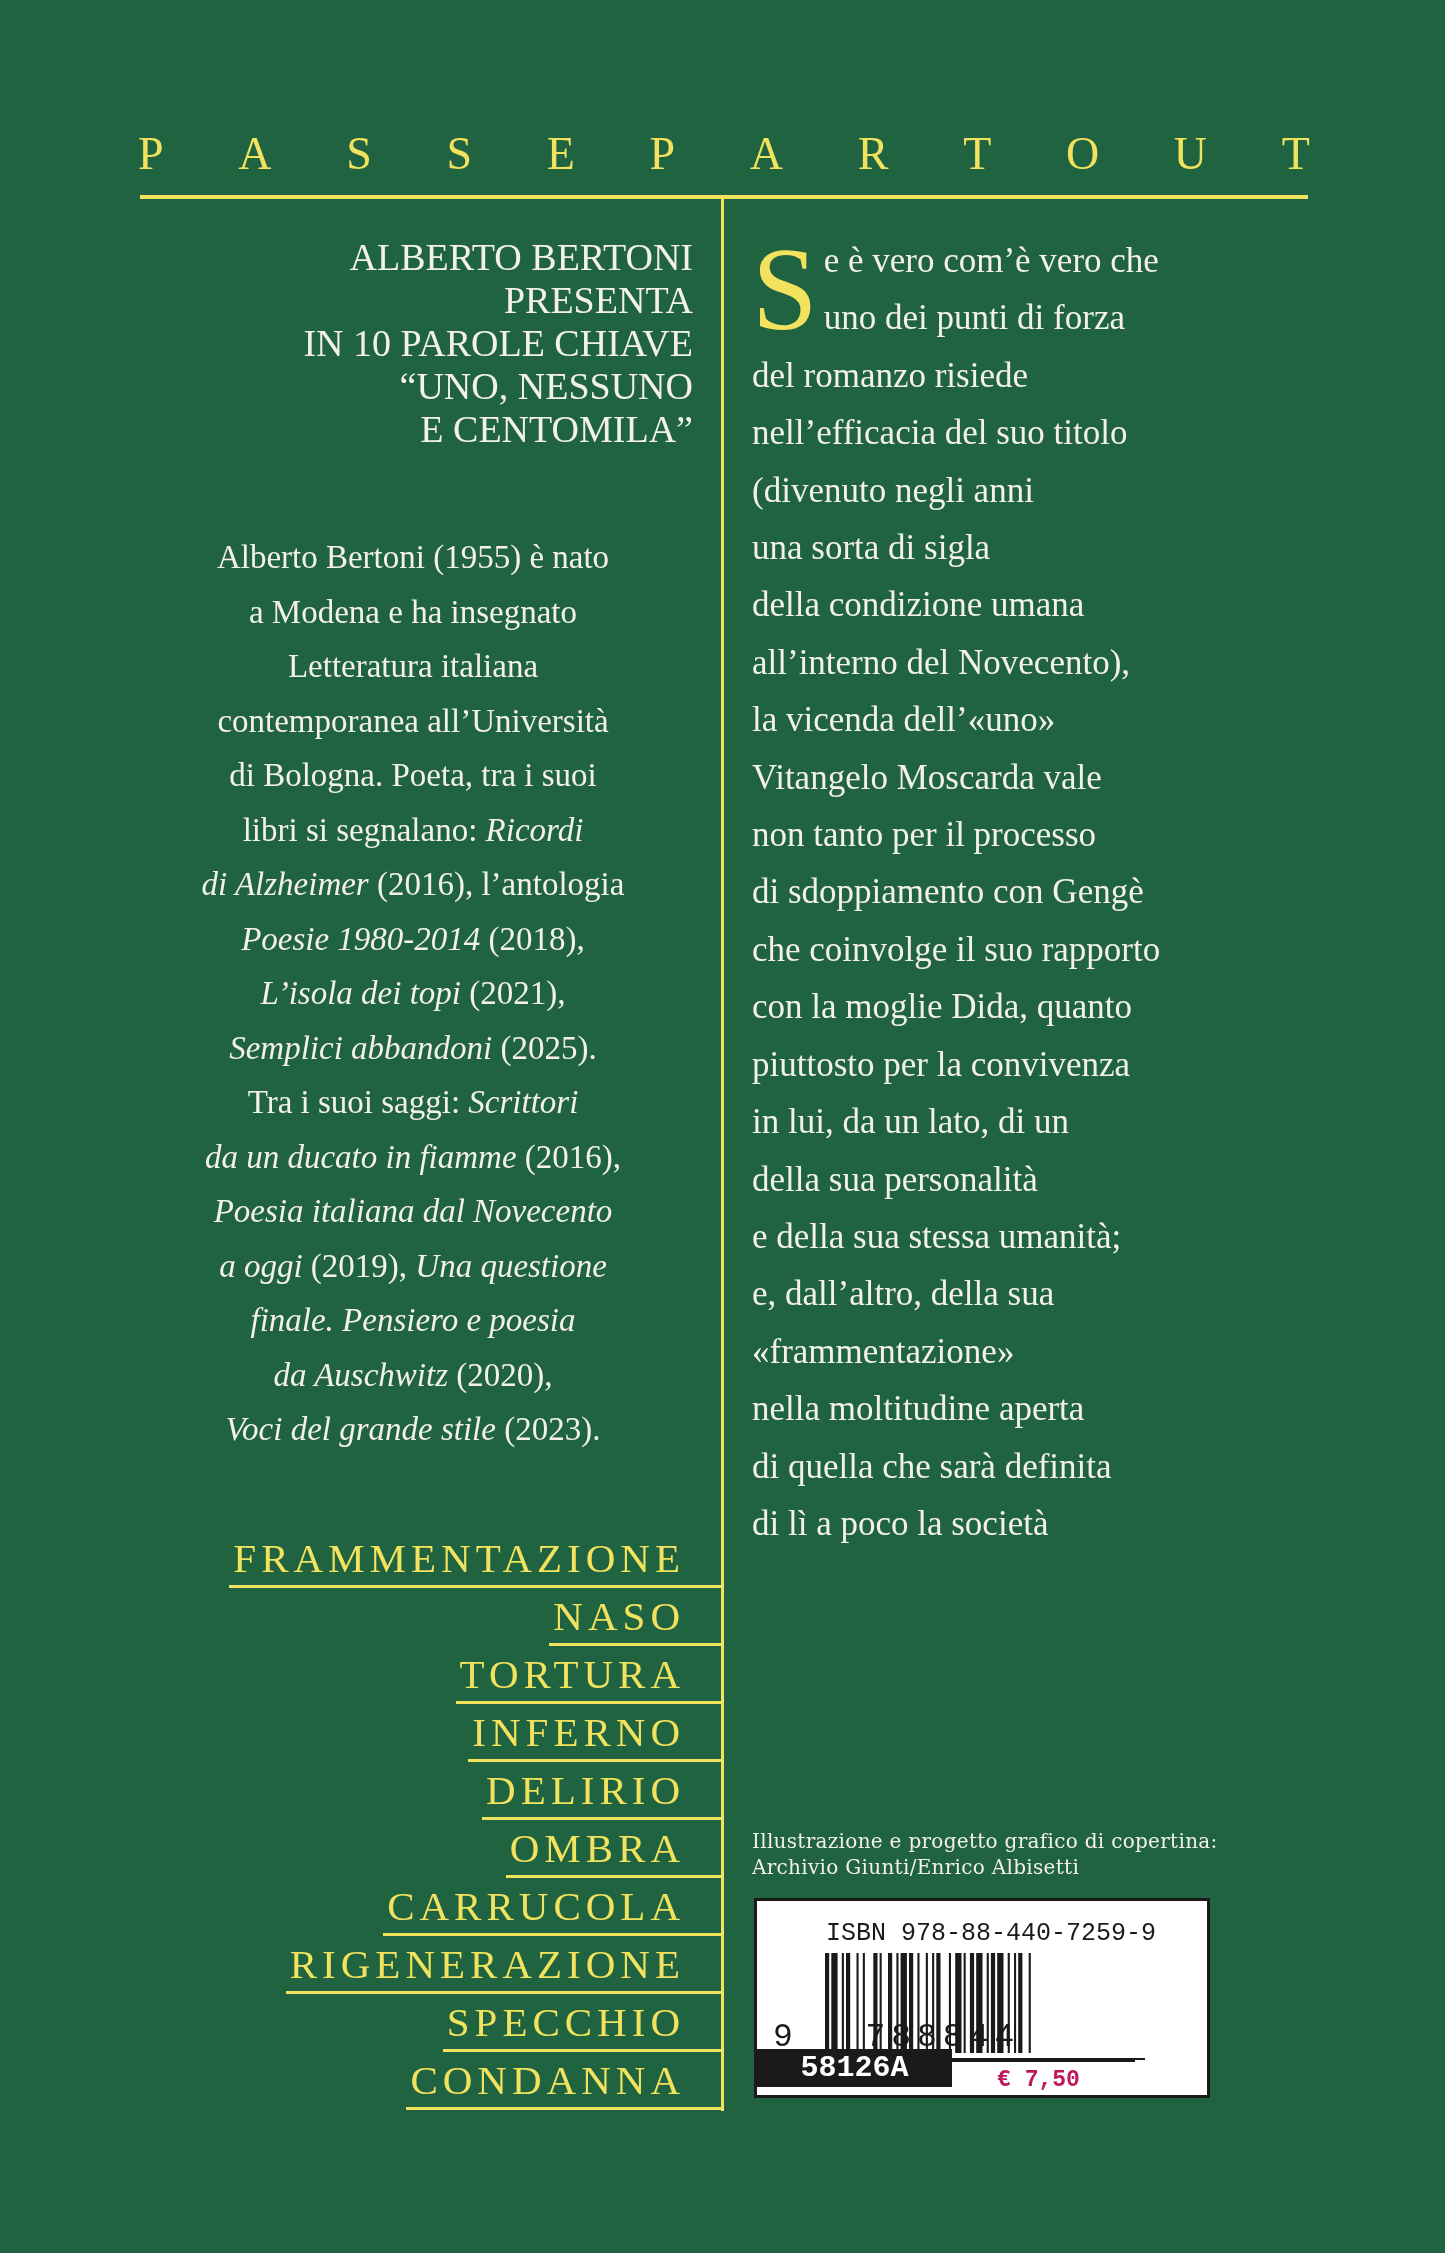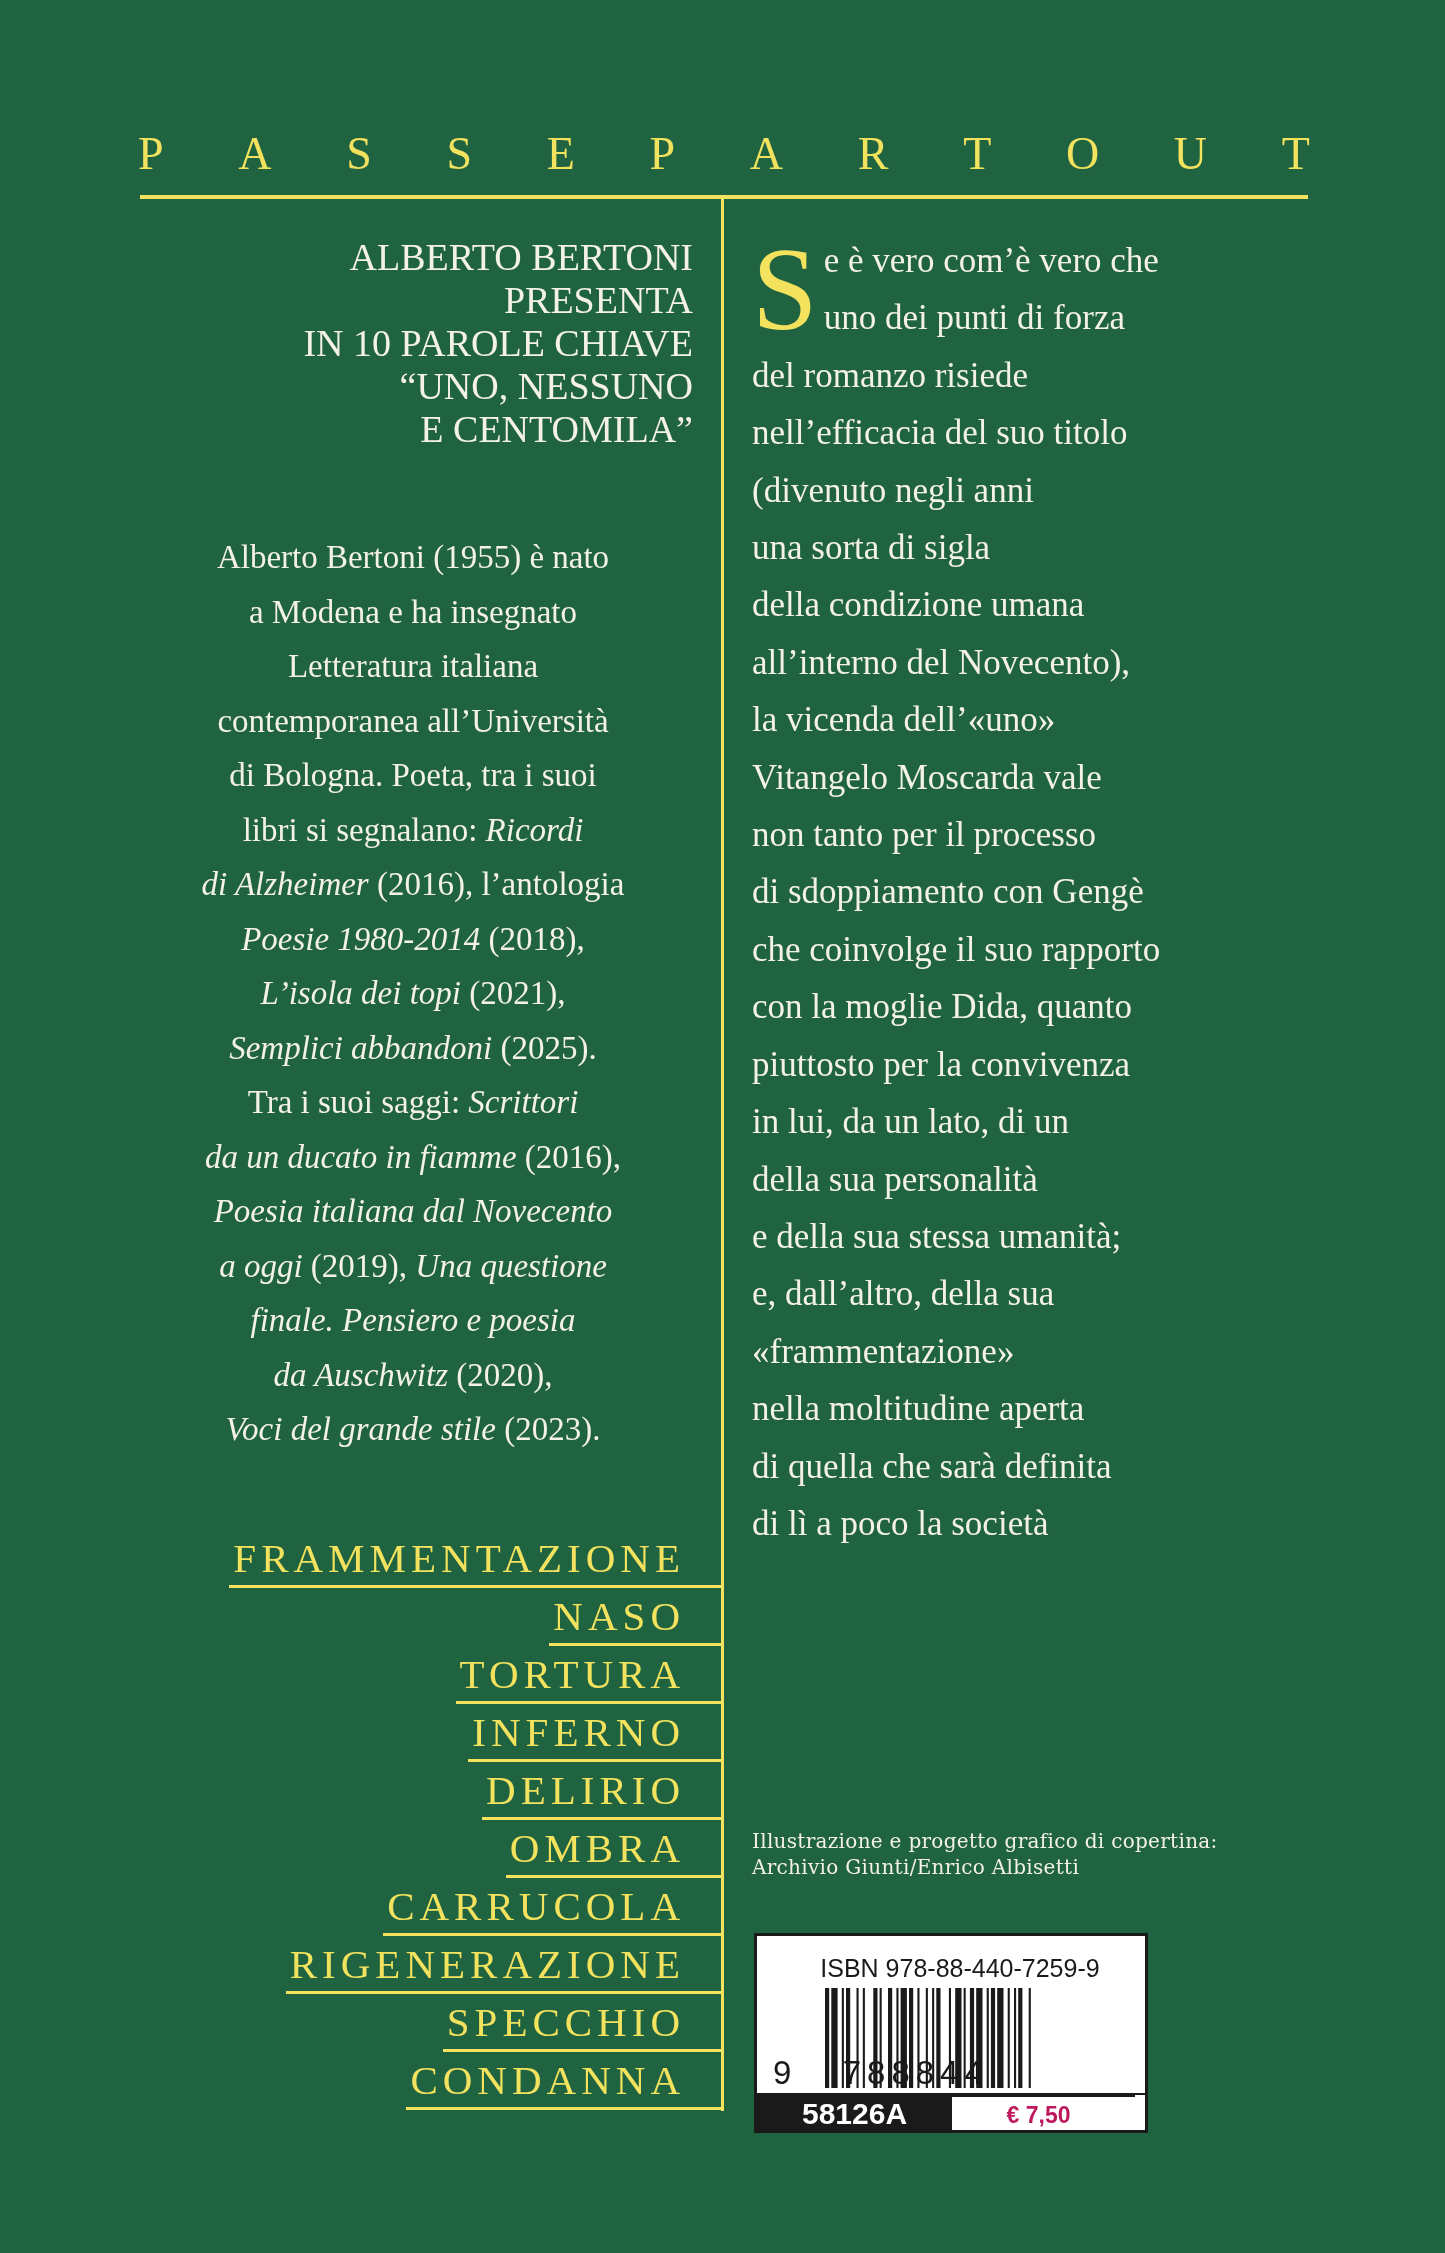--- a/index.html
+++ b/index.html
@@ -128,28 +128,27 @@
       font-family: "DejaVu Serif", "Liberation Serif", serif;
       font-size: 20px;
       line-height: 26px;
       color: #f4f1e6;
       letter-spacing: 0.3px;
     }
     .barcode-box {
       position: absolute;
       left: 754px;
       top: 1898px;
-      width: 394px;
+      width: 456px;
       height: 200px;
       background: #ffffff;
       border: 3px solid #1a1a1a;
       box-sizing: border-box;
-      font-family: Liberation Sans, sans-serif;
+      font-family: Liberation Mono, monospace;
       color: #1a1a1a;
-      margin-top: 35px;
     }
     .isbn-label {
       position: absolute;
       left: 0;
       right: 0;
       top: 18px;
       text-align: center;
       font-size: 25px;
       letter-spacing: 0;
       padding-left: 18px;
@@ -166,21 +165,21 @@
       left: 16px;
       top: 117px;
       font-size: 33px;
       line-height: 40px;
       letter-spacing: 1px;
       background: transparent;
     }
     .code-cell {
       position: absolute;
       left: 0;
-      top: 159px;
+      top: 148px;
       width: 195px;
       height: 38px;
       background: #1a1a1a;
       color: #ffffff;
       font-weight: bold;
       font-size: 30px;
       display: flex;
       align-items: center;
       justify-content: center;
     }

